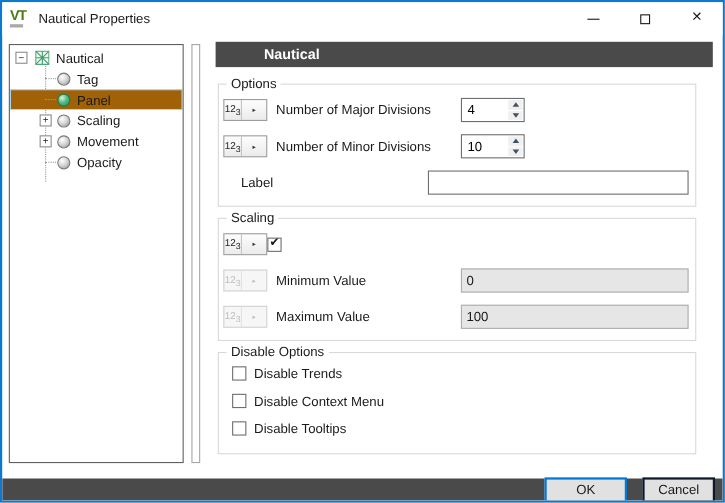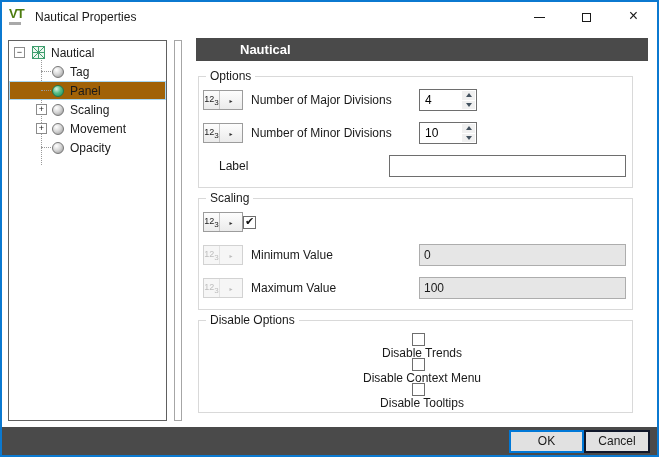--- a/index.html
+++ b/index.html
@@ -88,28 +88,28 @@
               border-top:4px solid #43525f; }
 
   .txt { height:22px; border:1px solid #6e6e6e; padding:0 4px;
          font-family:"Liberation Sans",sans-serif; font-size:12px; outline:none; }
   .txt.wide { width:243px; }
   .txt.disabled { width:222px; background:#e6e6e6; border-color:#adadad; color:#1a1a1a; }
 
   .cb { width:13px; height:13px; border:1px solid #6e6e6e; background:#fff; flex:none;
         display:flex; align-items:center; justify-content:center; }
   .cb .mark { font-size:11px; line-height:11px; margin-top:-1px; color:#111; }
-  .cb-row { display:flex; align-items:center; height:17px; margin:0 0 8px 10px;flex-direction:column; }
+  .cb-row { display:flex; align-items:flex-start; height:17px; margin:0 0 8px 10px; }
   .cb-row:last-child { margin-bottom:2px; }
   .cb-row .cb-label { margin-left:7px; }
   .check-cell { margin-left:0; }
 
   
-  .footer { position:absolute; left:0; right:0; bottom:0; height:28px; background:#4a4a4a;
-            display:flex; align-items:center; justify-content:flex-end; padding-right:7px; }
+  .footer { position:absolute; left:0; right:0; bottom:0; height:20px; background:#4a4a4a;
+            display:flex; align-items:center; justify-content:flex-end; gap:14px; padding-right:7px; }
   .btn { height:23px; background:#e1e1e1; font-family:"Liberation Sans",sans-serif;
          font-size:12px; display:flex; align-items:center; justify-content:center; cursor:default; }
   .btn-ok { width:75px; border:2px solid #0078d7; }
   .btn-cancel { width:66px; border:2px solid #0f172a; }
 </style>
 </head>
 <body>
 
 <div class="window">
 

